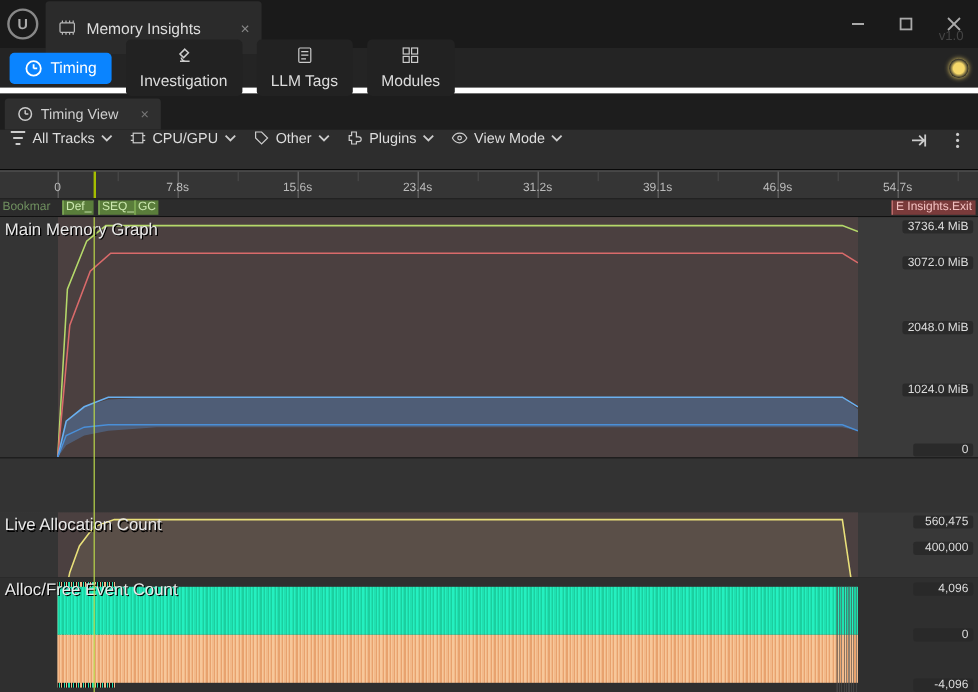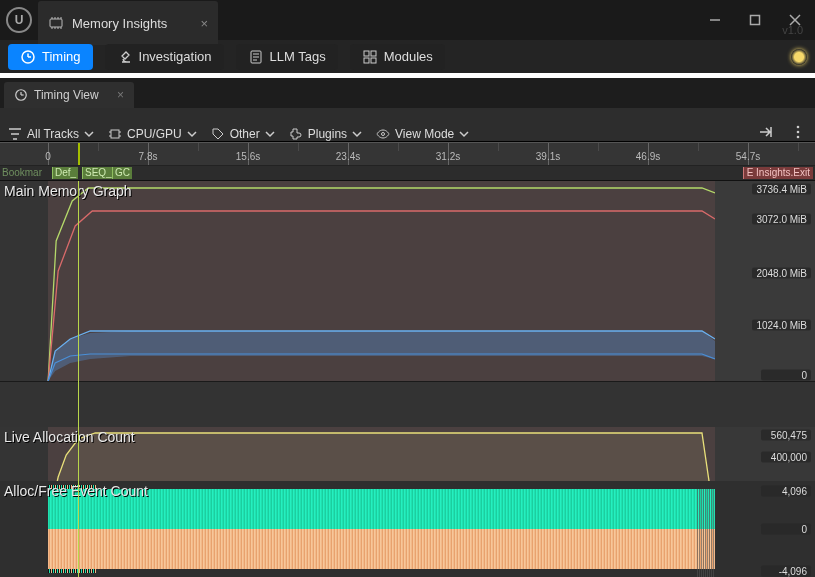--- a/index.html
+++ b/index.html
@@ -16,32 +16,32 @@
   .titlebar-spacer { flex: 1; }
   .win-controls { display: flex; align-items: center; }
   .win-btn { width: 40px; height: 32px; display: flex; align-items: center; justify-content: center; color: #aaa; }
   .win-btn svg { stroke: #aaa; }
   .version { position: absolute; right: 12px; top: 24px; color: #444; font-size: 11px; }
 
   
   .mode-bar { height: 38px; background: #242424; display: flex; align-items: center; padding: 0 8px; gap: 12px; border-bottom: 5px solid #ffffff; }
   .mode-btn { display: flex; align-items: center; gap: 6px; padding: 5px 12px; border-radius: 4px; font-size: 13px; color: #ddd; background: #222; }
   .mode-btn.active { background: #0a84ff; color: #fff; }
-  .mode-btn.inactive { background: #222; }
+  .mode-btn.inactive { background: #222; flex-direction: column; }
   .mode-icon { width: 16px; height: 16px; }
   .mode-spacer { flex: 1; }
   .sun { width: 16px; height: 16px; border-radius: 50%; background: radial-gradient(circle, #f6d86a 40%, transparent 70%); box-shadow: 0 0 4px #f6d86a; }
 
   
   .subtab-row { height: 30px; background: #1d1d1d; display: flex; align-items: flex-end; padding-left: 4px; }
   .subtab { height: 26px; background: #2f2f2f; display: flex; align-items: center; gap: 6px; padding: 0 10px; font-size: 12px; border-radius: 3px 3px 0 0; min-width: 130px; }
   .subtab .close { margin-left: auto; color: #777; cursor: pointer; font-size: 12px; }
 
   
-  .filter-row { height: 34px; background: #2d2d2d; display: flex; align-items: flex-end; padding: 0 8px; gap: 14px; border-bottom: 1px solid #000; font-size: 12px; }
+  .filter-row { height: 34px; background: #2d2d2d; display: flex; align-items: flex-start; padding: 0 8px; gap: 14px; border-bottom: 1px solid #000; font-size: 12px; }
   .f-item { display: flex; align-items: center; gap: 5px; color: #ddd; cursor: pointer; }
   .f-icon { width: 14px; height: 14px; }
   .chev { width: 10px; height: 10px; }
   .filter-spacer { flex: 1; }
   .right-tool { width: 18px; height: 18px; display: flex; align-items: center; justify-content: center; color: #ccc; }
 
   
   .ruler { height: 24px; background: #353535; position: relative; border-top: 1px solid #555; border-bottom: 1px solid #222; font-size: 10px; }
   .cursor-col { position: absolute; top: 0; width: 2px; background: #a5be00; z-index: 4; }
   .ruler .tick { position: absolute; top: 0; height: 100%; border-left: 1px solid #666; }

